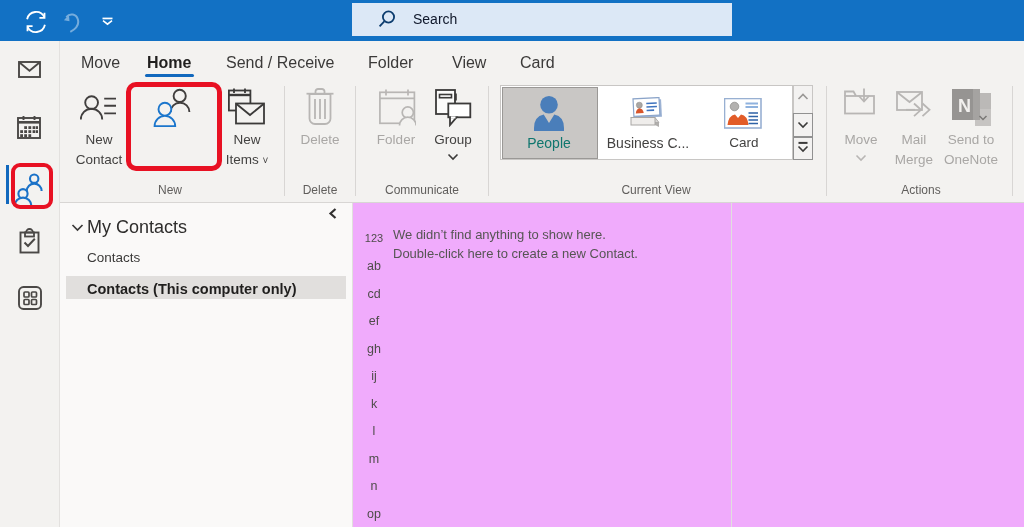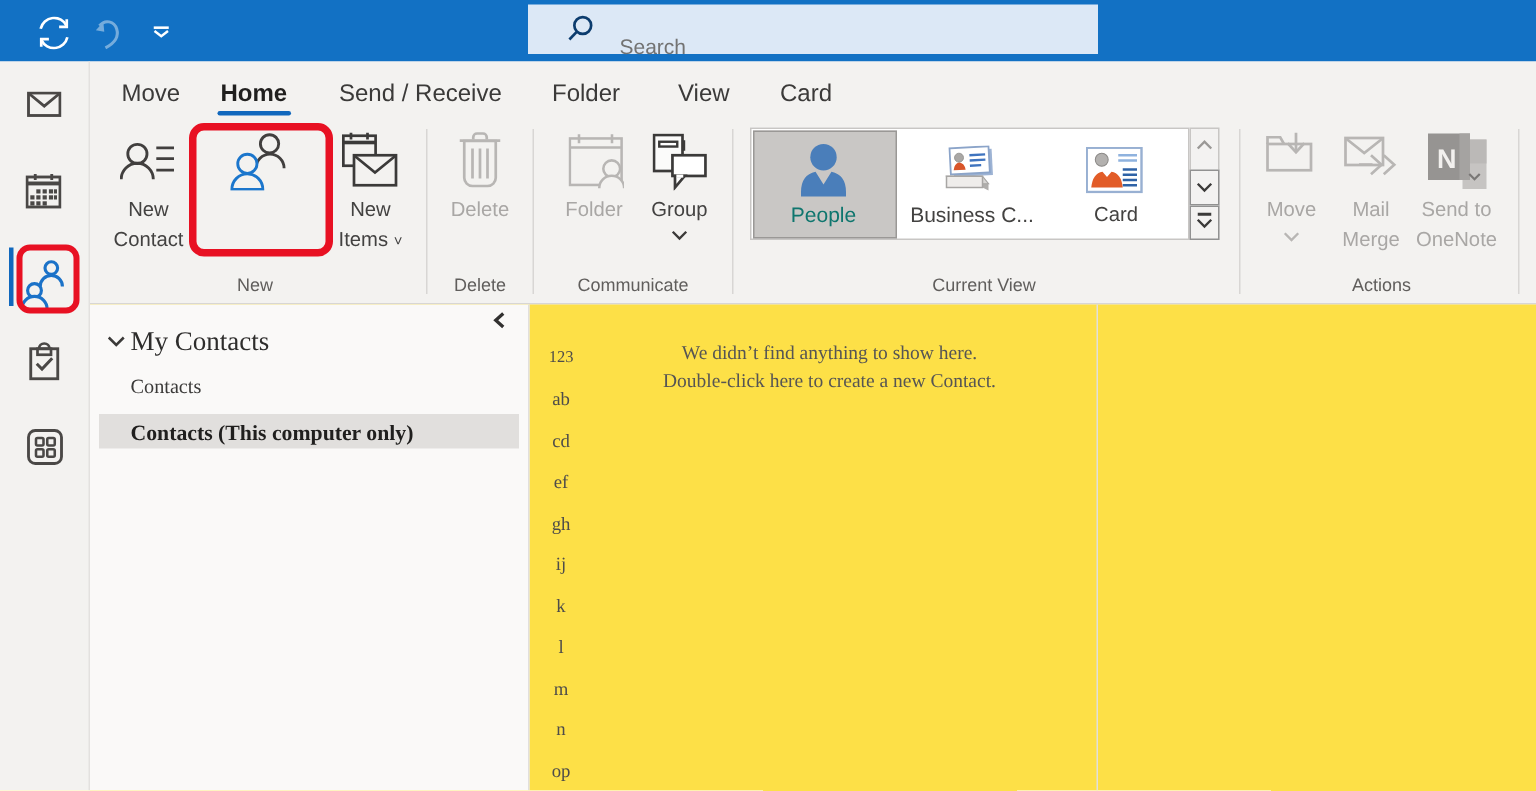--- a/index.html
+++ b/index.html
@@ -3,21 +3,21 @@
 <meta charset="utf-8">
 <style>
 * { margin:0; padding:0; box-sizing:border-box; }
 html,body { width:1024px; height:527px; overflow:hidden; font-family:"Liberation Sans", sans-serif; background:#ffffff; }
 .abs { position:absolute; }
 #stage { position:relative; width:1024px; height:527px; }
 
 
 #topbar { left:0; top:0; width:1024px; height:41px; background:#1271c4; }
 #search { left:352px; top:3px; width:380px; height:33px; background:#dce8f6; }
-#searchtxt { left:61px; top:12px; height:42px; line-height:33px; font-size:14px; color:#737373; }
+#searchtxt { left:61px; top:0; height:42px; line-height:33px; font-size:14px; color:#0f172a; }
 
 
 #sidebar { left:0; top:41px; width:60px; height:486px; background:#f3f2f0; border-right:1px solid #e3e1df; }
 #bluebar { left:6px; top:124px; width:3px; height:39px; background:#1168bd; }
 #redbox1 { left:11px; top:122px; width:42px; height:46px; border:4px solid #e81123; border-radius:9px; }
 
 
 #ribbon { left:60px; top:41px; width:964px; height:162px; background:#f3f2f0; border-bottom:1px solid #d8d6d4; }
 .tab { position:absolute; top:11px; height:22px; line-height:22px; font-size:16px; color:#3b3a39; white-space:nowrap; }
 #homeunder { left:85px; top:33px; width:49px; height:3px; background:#1168bd; border-radius:2px; }
@@ -25,21 +25,21 @@
 .glabel { position:absolute; top:142px; height:15px; font-size:12px; color:#605e5c; white-space:nowrap; transform:translateX(-50%); }
 .blabel { position:absolute; font-size:13.5px; color:#434241; line-height:20px; text-align:center; transform:translateX(-50%); white-space:nowrap; }
 .blabel.dis { color:#a9a7a5; }
 #redbox2 { left:66px; top:41px; width:96px; height:89px; border:5px solid #e81123; border-radius:10px; }
 
 
 #gallery { left:440px; top:44px; width:293px; height:75px; background:#ffffff; border:1px solid #c8c6c4; }
 #ptile { left:441.5px; top:45.5px; width:96px; height:72px; background:#c9c7c5; border:1px solid #9a9896; }
 
 
-#content { left:60px; top:203px; width:964px; height:324px; background:#fde047;font-family:Liberation Serif, serif; }
+#content { left:60px; top:203px; width:964px; height:324px; background:#f0abfc; }
 #navpane { left:0; top:0; width:293px; height:324px; background:#faf9f8; border-right:1px solid #e1dfdd; }
 #navhl { left:6px; top:73px; width:280px; height:23px; background:#e1dfdd; }
 #rightborder { left:671px; top:0; width:1px; height:324px; background:#e1dfdd; }
 .alpha { position:absolute; left:0; width:60px; text-align:center; font-size:12.5px; color:#4e4c4a; }
 </style>
 </head>
 <body>
 <div id="stage">
 
   <div class="abs" id="topbar">
@@ -314,16 +314,16 @@
     <div class="alpha" style="left:284px;top:84px">cd</div>
     <div class="alpha" style="left:284px;top:111px">ef</div>
     <div class="alpha" style="left:284px;top:139px">gh</div>
     <div class="alpha" style="left:284px;top:166px">ij</div>
     <div class="alpha" style="left:284px;top:194px">k</div>
     <div class="alpha" style="left:284px;top:221px">l</div>
     <div class="alpha" style="left:284px;top:249px">m</div>
     <div class="alpha" style="left:284px;top:276px">n</div>
     <div class="alpha" style="left:284px;top:304px">op</div>
 
-    <div class="abs" style="left:333px;top:23px;width:320px;text-align:center;font-size:13px;line-height:18.5px;color:#565554">We didn’t find anything to show here.<br>Double-click here to create a new Contact.</div>
+    <div class="abs" style="left:333px;top:23px;width:320px;text-align:left;font-size:13px;line-height:18.5px;color:#565554">We didn’t find anything to show here.<br>Double-click here to create a new Contact.</div>
   </div>
 
 </div>
 
 </body></html>

